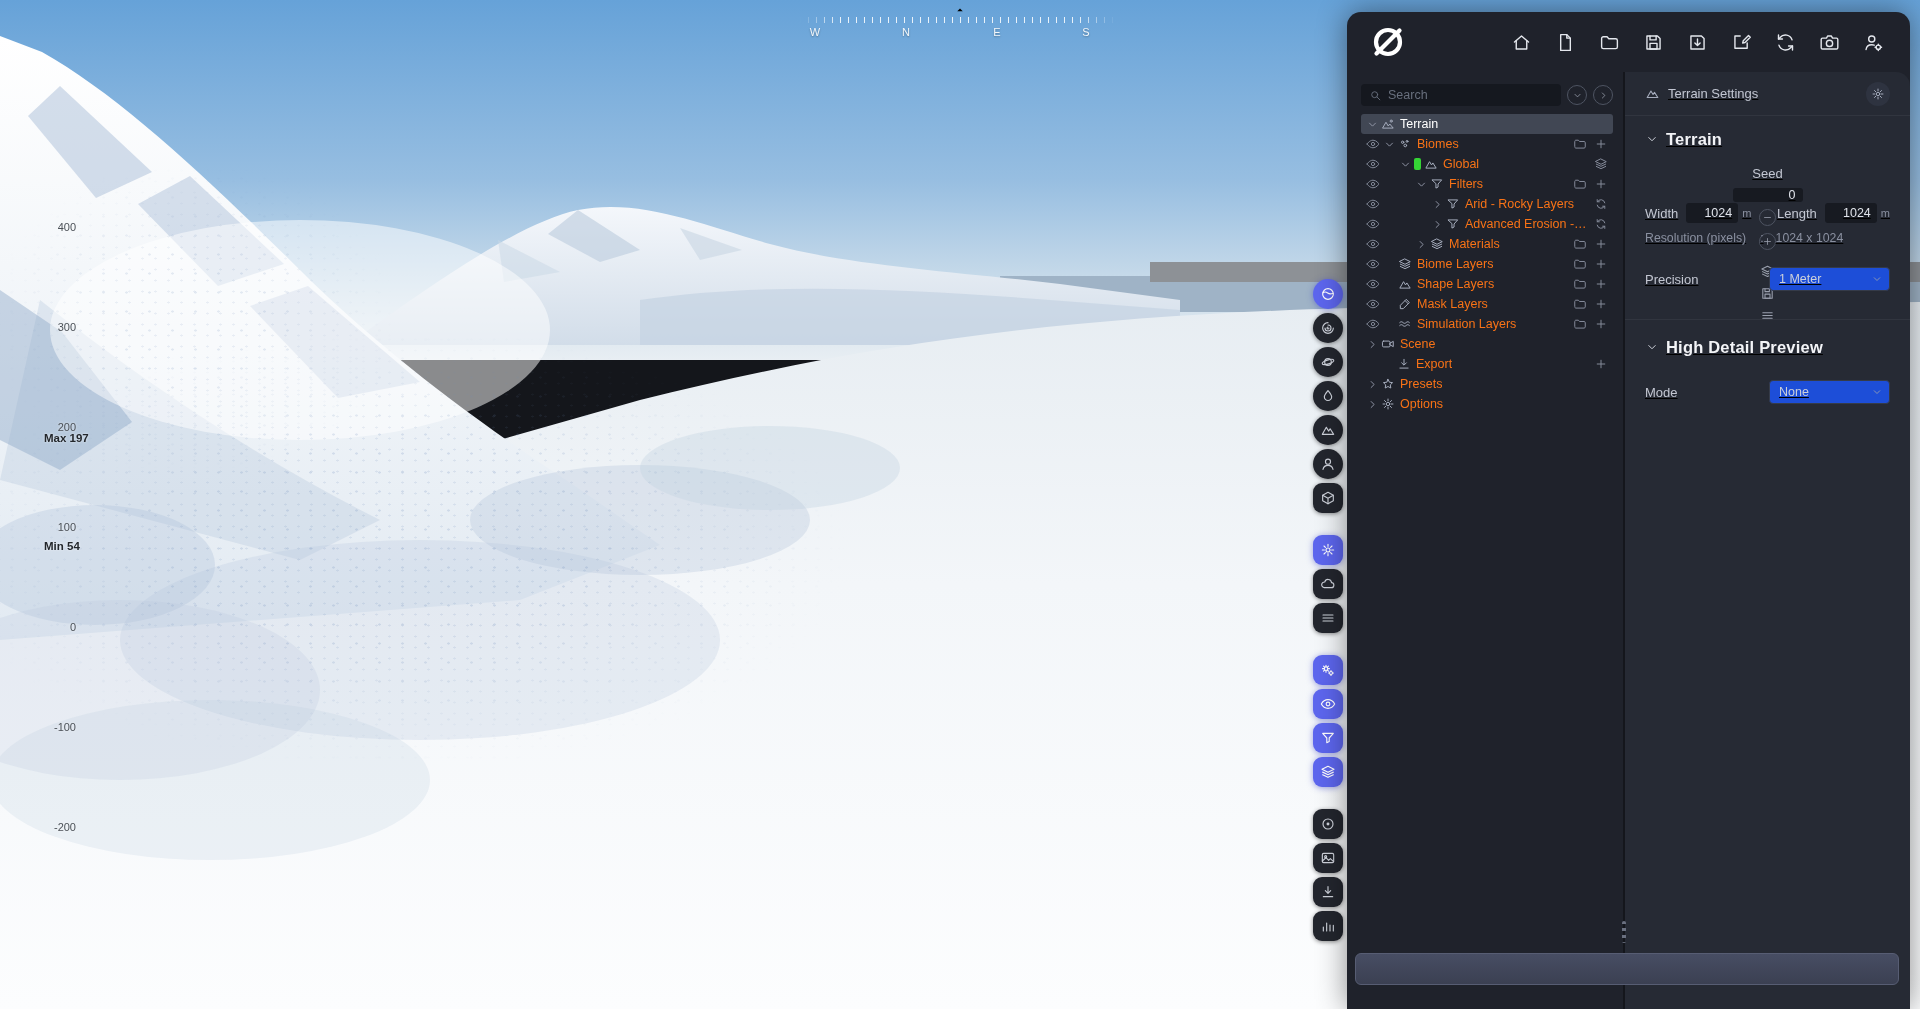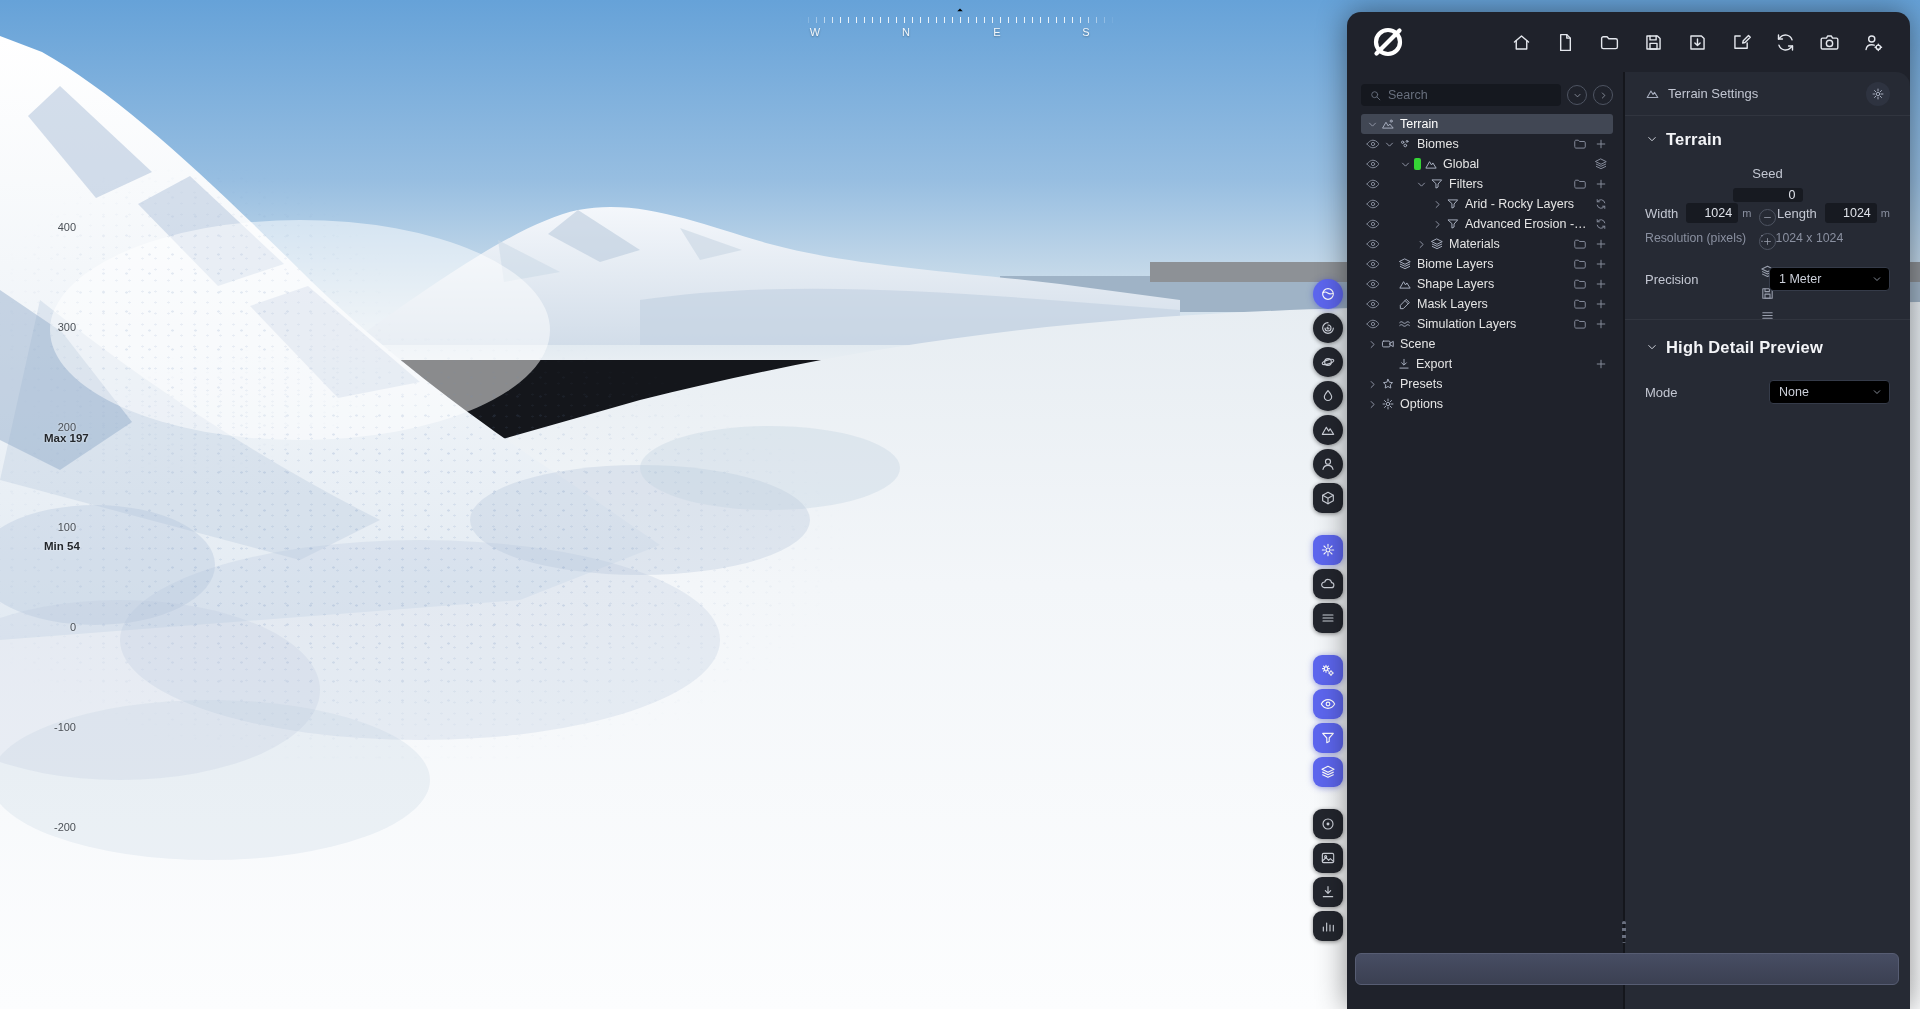--- a/index.html
+++ b/index.html
@@ -62,38 +62,38 @@
   .panel-top { height:60px; display:flex; align-items:center; padding:0 26px 0 22px; }
   .logo { width:38px; height:38px; display:flex; align-items:center; justify-content:center; cursor:pointer; }
   .top-toolbar { margin-left:auto; display:flex; align-items:center; gap:23px; }
   .tb-btn { background:none; border:none; color:#e4e7ed; cursor:pointer; display:flex; }
 
   .panel-body { position:absolute; top:60px; bottom:0; left:0; right:0; display:flex; }
   .tree-col { width:276px; flex:none; padding:0 10px 0 14px; }
   .vdiv { width:2px; background:#14161c; position:relative; }
   .vdiv .grip { position:absolute; bottom:66px; left:-1px; width:4px; height:22px;
     background: repeating-linear-gradient(#6a7080 0 3px, transparent 3px 7px); border-radius:2px; }
-  .settings-col { flex:1; background:#262a34; border-radius:0 14px 0 0; padding:0 20px; }
+  .settings-col { flex:1; background:#262a34; border-radius:0 14px 0 0; padding:0 20px;text-decoration:underline; }
 
   
   .search-row { display:flex; align-items:center; gap:6px; margin:12px 0 6px; }
   .search-box { flex:1; display:flex; align-items:center; gap:6px; height:22px; background:#15181f;
     border-radius:4px; padding:0 8px; color:#686f7d; }
   .search-box input { flex:1; background:transparent; border:none; outline:none; color:#cfd3dc;
     font-size:12.5px; font-family:inherit; min-width:0; }
   .search-box input::placeholder { color:#686f7d; }
   .circ-btn { width:20px; height:20px; border-radius:50%; border:1.2px solid #4e5462; background:none;
     color:#9aa0ae; display:flex; align-items:center; justify-content:center; cursor:pointer; flex:none; }
   .circ-btn .ic { width:11px; height:11px; }
   .circ-btn.sm { width:17px; height:17px; }
 
   
   .tree { margin-top:8px; }
   .tree-row { display:flex; align-items:center; height:20px; padding:0 5px; border-radius:3px;
-    color:#e5e5e5; font-size:12.5px; cursor:default; }
+    color:#f97316; font-size:12.5px; cursor:default; }
   .tree-row.selected { background:#414754; color:#fff; }
   .tree-row .eye { color:#838a99; margin-right:3px; width:14px; height:14px; }
   .tree-row .exp { color:#959bab; width:13px; height:13px; }
   .exp-sp { width:13px; flex:none; }
   .ind { flex:none; }
   .tico { color:#a6adbd; width:14px; height:14px; margin-left:2px; }
   .rico { color:#868c9b; width:14px; height:14px; margin-left:7px; }
   .tree-row .lbl { margin-left:5px; white-space:nowrap; overflow:hidden; text-overflow:ellipsis; min-width:0; }
   .tree-row .sp { flex:1; }
   .swatch { width:7px; height:12px; border-radius:2px; margin:0 1px 0 2px; flex:none; }
@@ -127,21 +127,21 @@
 
   .wl-row { display:flex; align-items:center; margin-top:14px; height:22px; }
   .val-field { width:52px; height:20px; background:#171a21; border-radius:3px; display:flex;
     align-items:center; justify-content:flex-end; padding:0 6px; color:#dfe2e9; font-size:12.5px; margin-left:8px; }
   .wl-row .flex-sp { flex:1; }
 
   .res-row { margin-top:7px; font-size:12.3px; color:#8a90a0; display:flex; align-items:center; }
   .res-row .colon { margin:0 12px 0 14px; }
 
   .dd-row { display:flex; align-items:center; justify-content:space-between; margin-top:22px; }
-  .dropdown { width:121px; height:24px; background:#000000; border:1px solid #353b49; border-radius:4px;
+  .dropdown { width:121px; height:24px; background:#1d4ed8; border:1px solid #353b49; border-radius:4px;
     display:flex; align-items:center; padding:0 6px 0 9px; color:#ccd0da; font-size:12.5px; cursor:pointer; }
   .dropdown span { flex:1; }
   .dropdown .ic { color:#9aa0ae; }
 
   .hdiv { border-top:1px solid #31353f; margin:28px -20px 16px; }
 
   .bottom-bar { position:absolute; left:8px; right:11px; bottom:24px; height:32px;
     background:linear-gradient(#474d63,#3b4052); border:1px solid #575d73; border-radius:6px; cursor:pointer; }
 
   button { font-family:inherit; }

